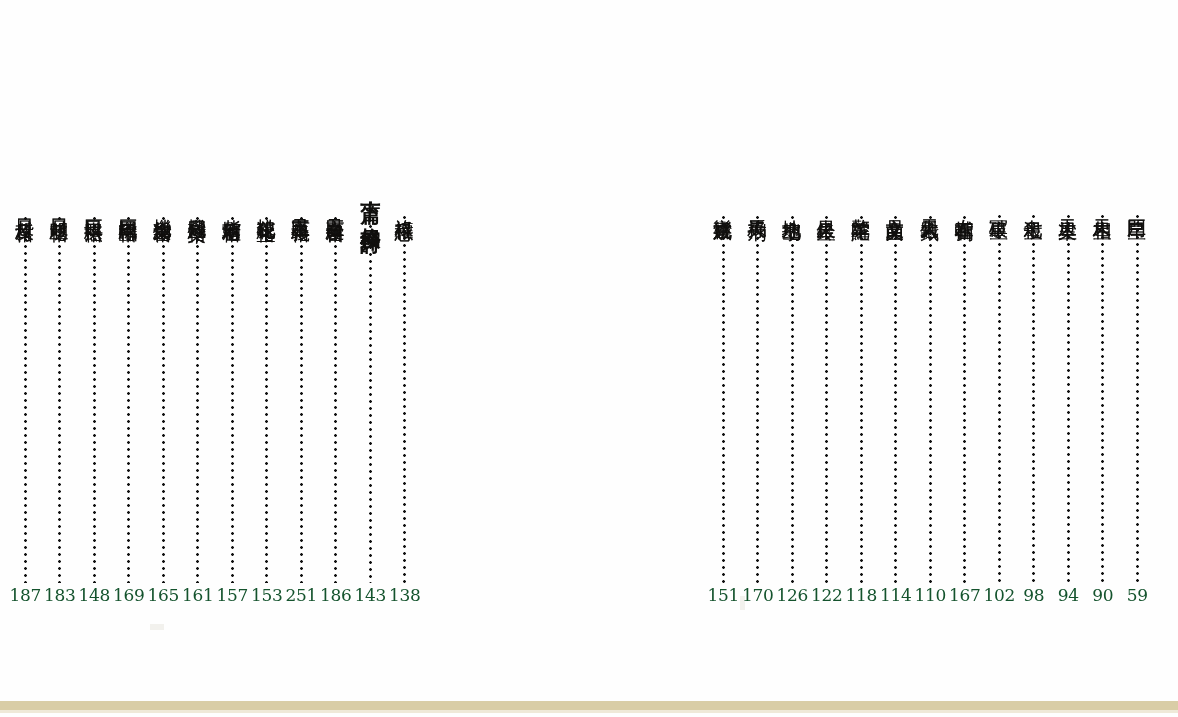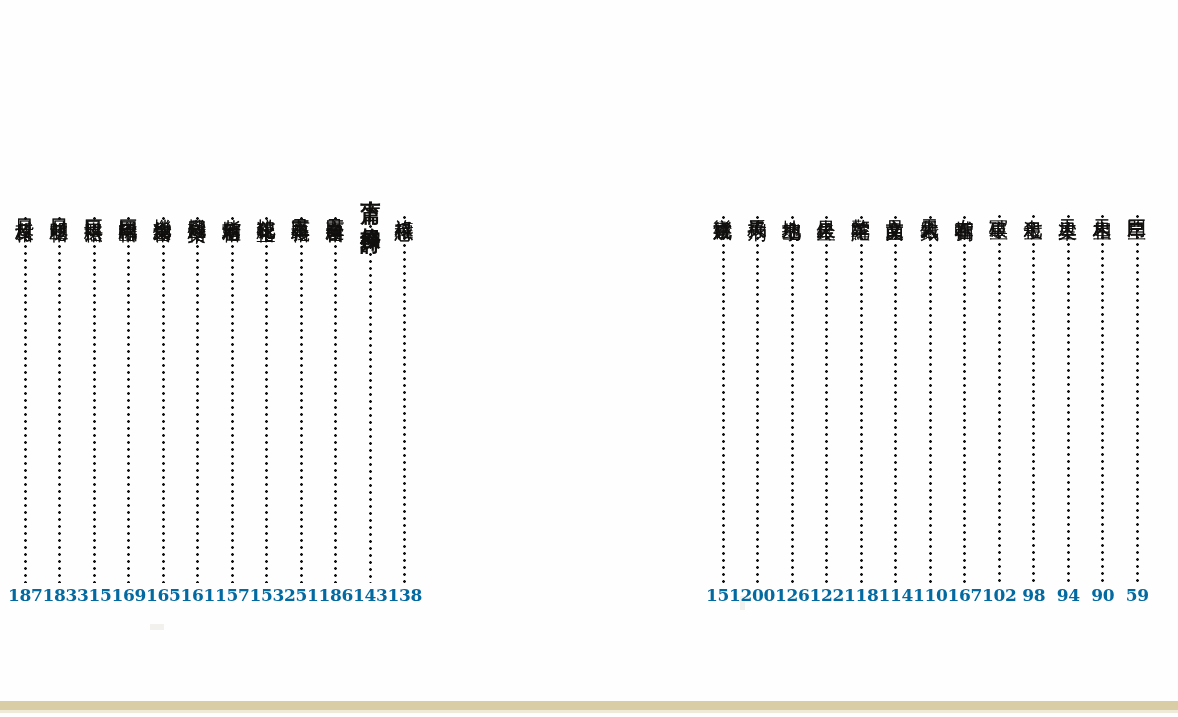--- a/index.html
+++ b/index.html
@@ -96,23 +96,23 @@
     margin-top: 7px;
     margin-bottom: 4px;
     background-image: radial-gradient(circle at 1.5px 1.5px, #111 1.25px, rgba(0,0,0,0) 1.5px);
     background-size: 3px 7px;
     background-repeat: repeat-y;
   }
 
   
   .page-num {
     font-family: "DejaVu Serif", "Liberation Serif", serif;
-    font-weight: bold;
+    font-weight: normal;
     font-size: 17px;
-    color: #0369a1;
+    color: #14532d;
     letter-spacing: -0.3px;
     line-height: 1;
     padding-bottom: 2px;
   }
 </style>
 </head>
 <body>
 
 <div class="page">
 
@@ -171,21 +171,21 @@
         <div class="page-num">122</div>
       </div>
       <div class="toc-col">
         <div class="col-title">地空地劫</div>
         <div class="leader"></div>
         <div class="page-num">126</div>
       </div>
       <div class="toc-col">
         <div class="col-title">祿馬天刑</div>
         <div class="leader"></div>
-        <div class="page-num">200</div>
+        <div class="page-num">170</div>
       </div>
       <div class="toc-col">
         <div class="col-title">鸞喜咸姚</div>
         <div class="leader"></div>
         <div class="page-num">151</div>
       </div>
     </div>
 
   <div class="toc-block" id="block-left">
       <div class="toc-col">
@@ -229,21 +229,21 @@
         <div class="page-num">165</div>
       </div>
       <div class="toc-col">
         <div class="col-title">巨機同臨格</div>
         <div class="leader"></div>
         <div class="page-num">169</div>
       </div>
       <div class="toc-col">
         <div class="col-title">巨日拱照格</div>
         <div class="leader"></div>
-        <div class="page-num">315</div>
+        <div class="page-num">148</div>
       </div>
       <div class="toc-col">
         <div class="col-title">日月並明格</div>
         <div class="leader"></div>
         <div class="page-num">183</div>
       </div>
       <div class="toc-col">
         <div class="col-title">日月反背格</div>
         <div class="leader"></div>
         <div class="page-num">187</div>

